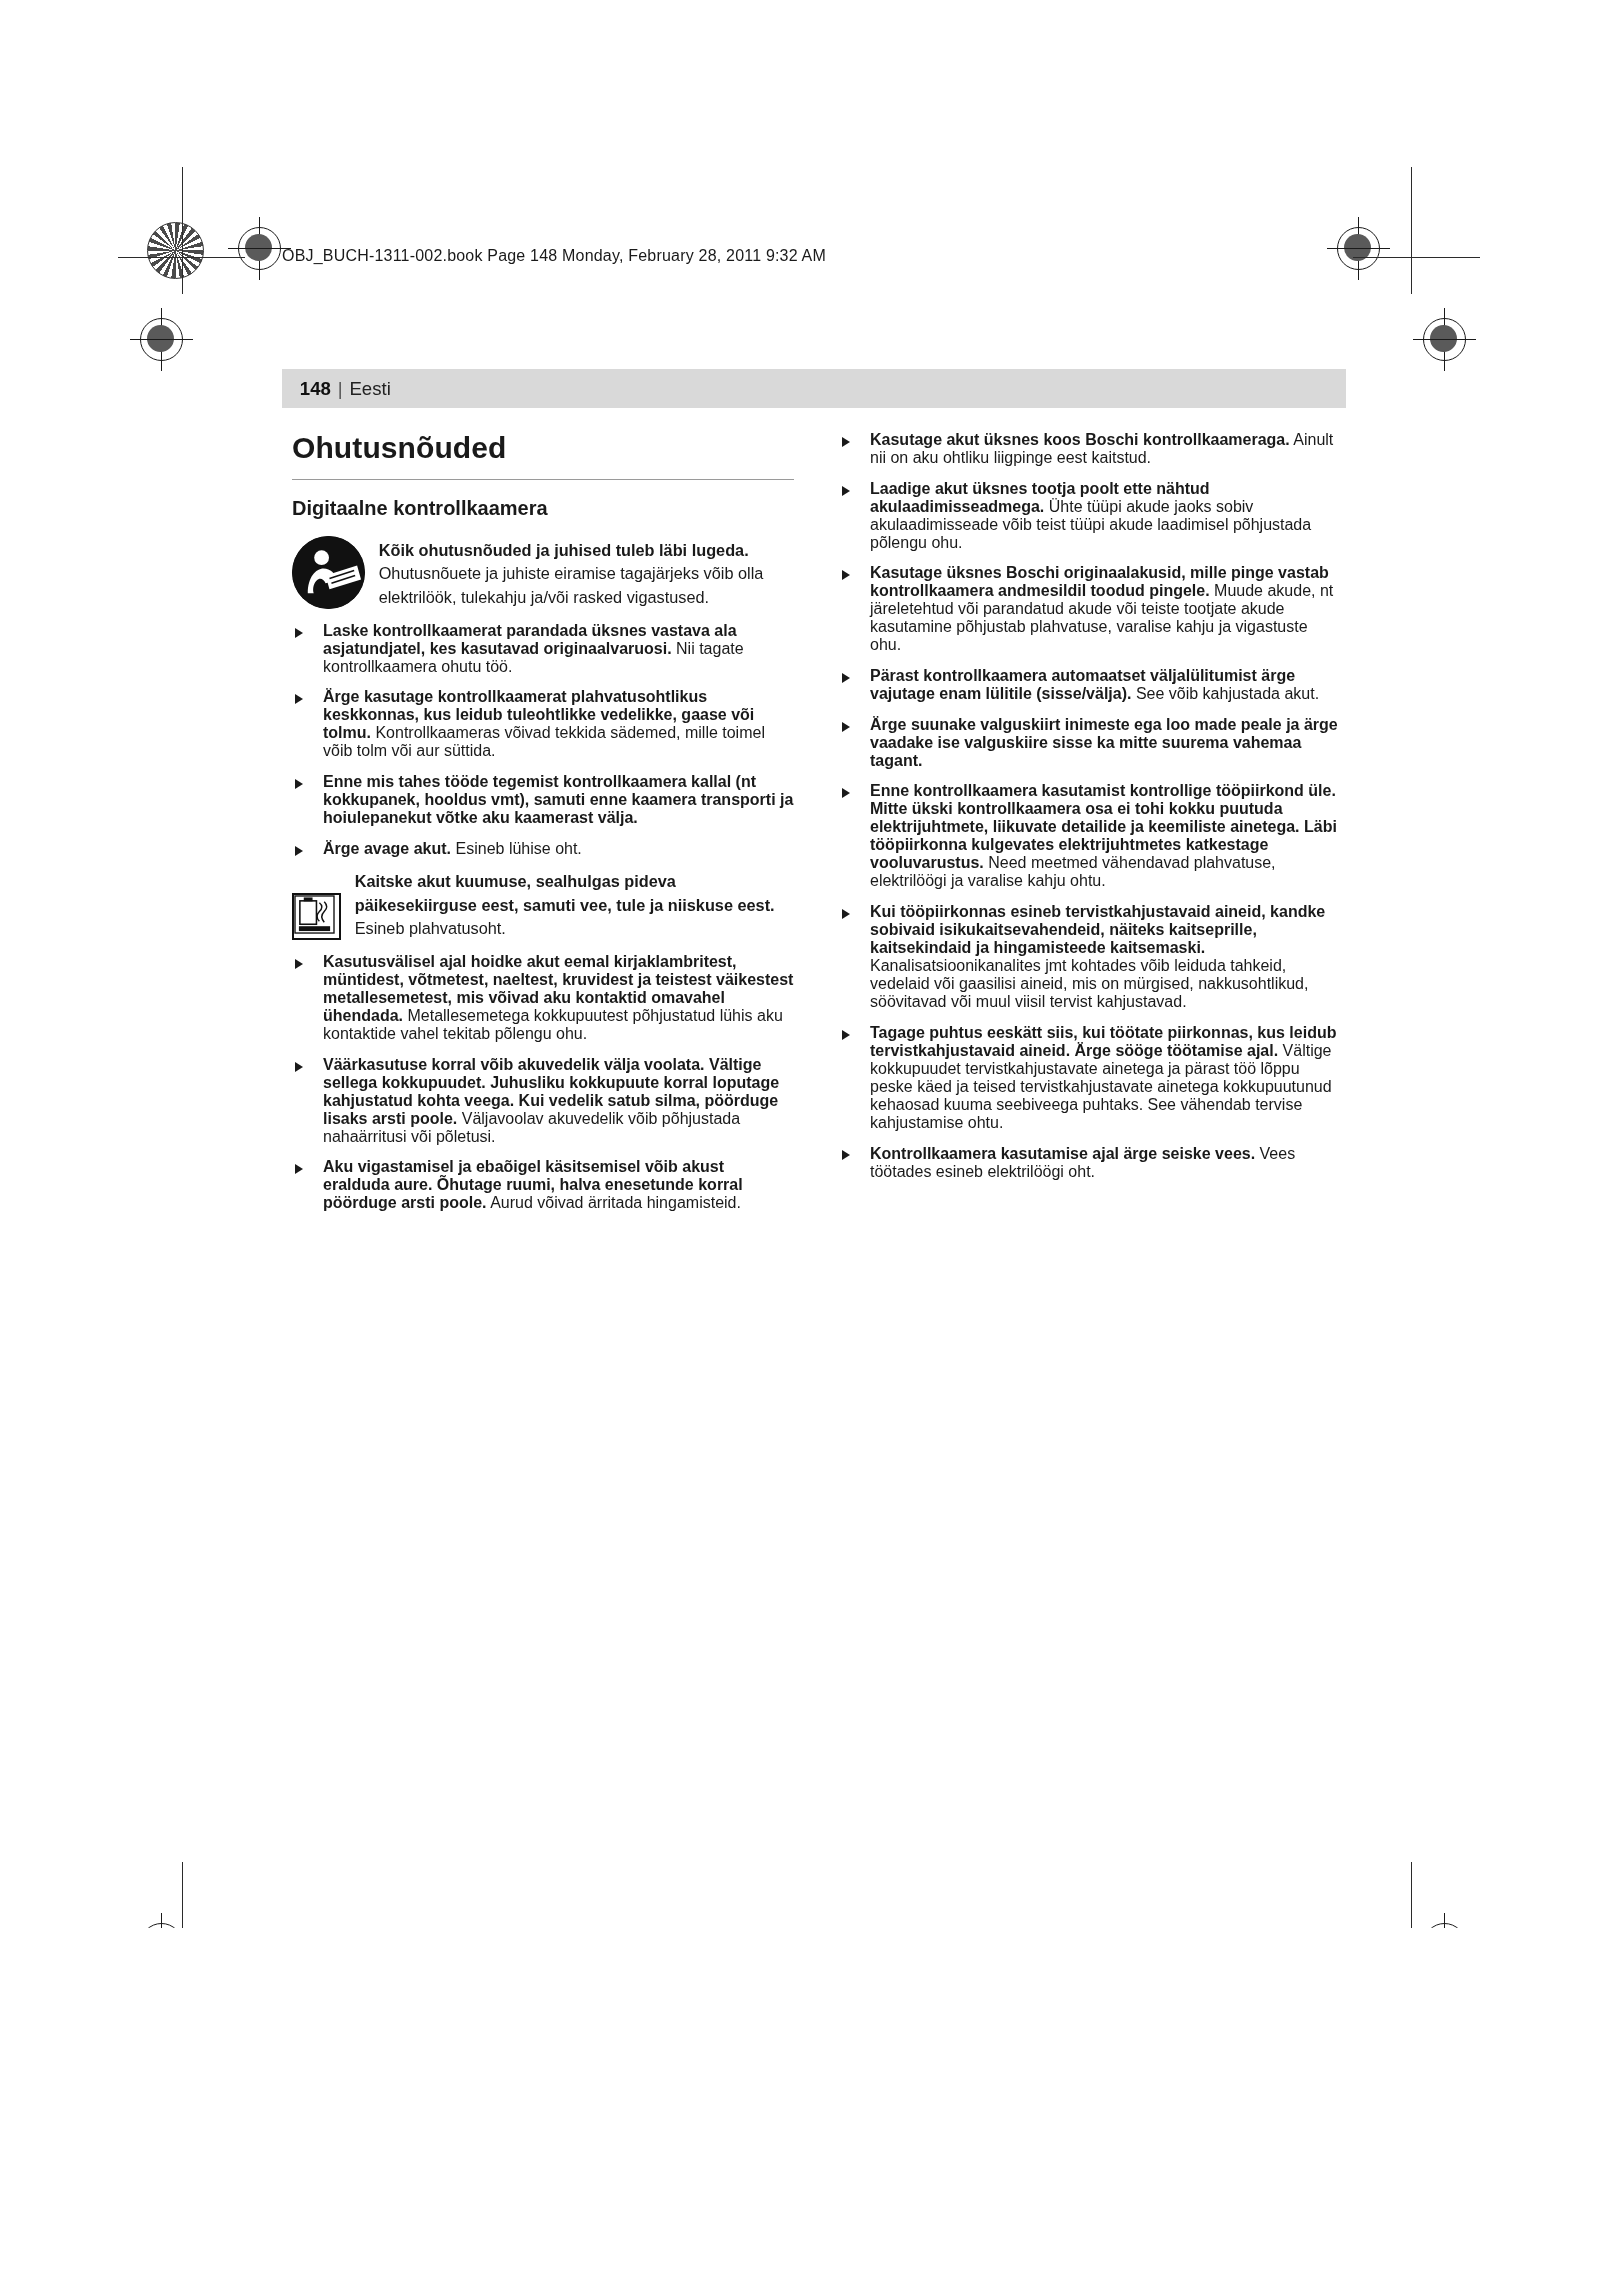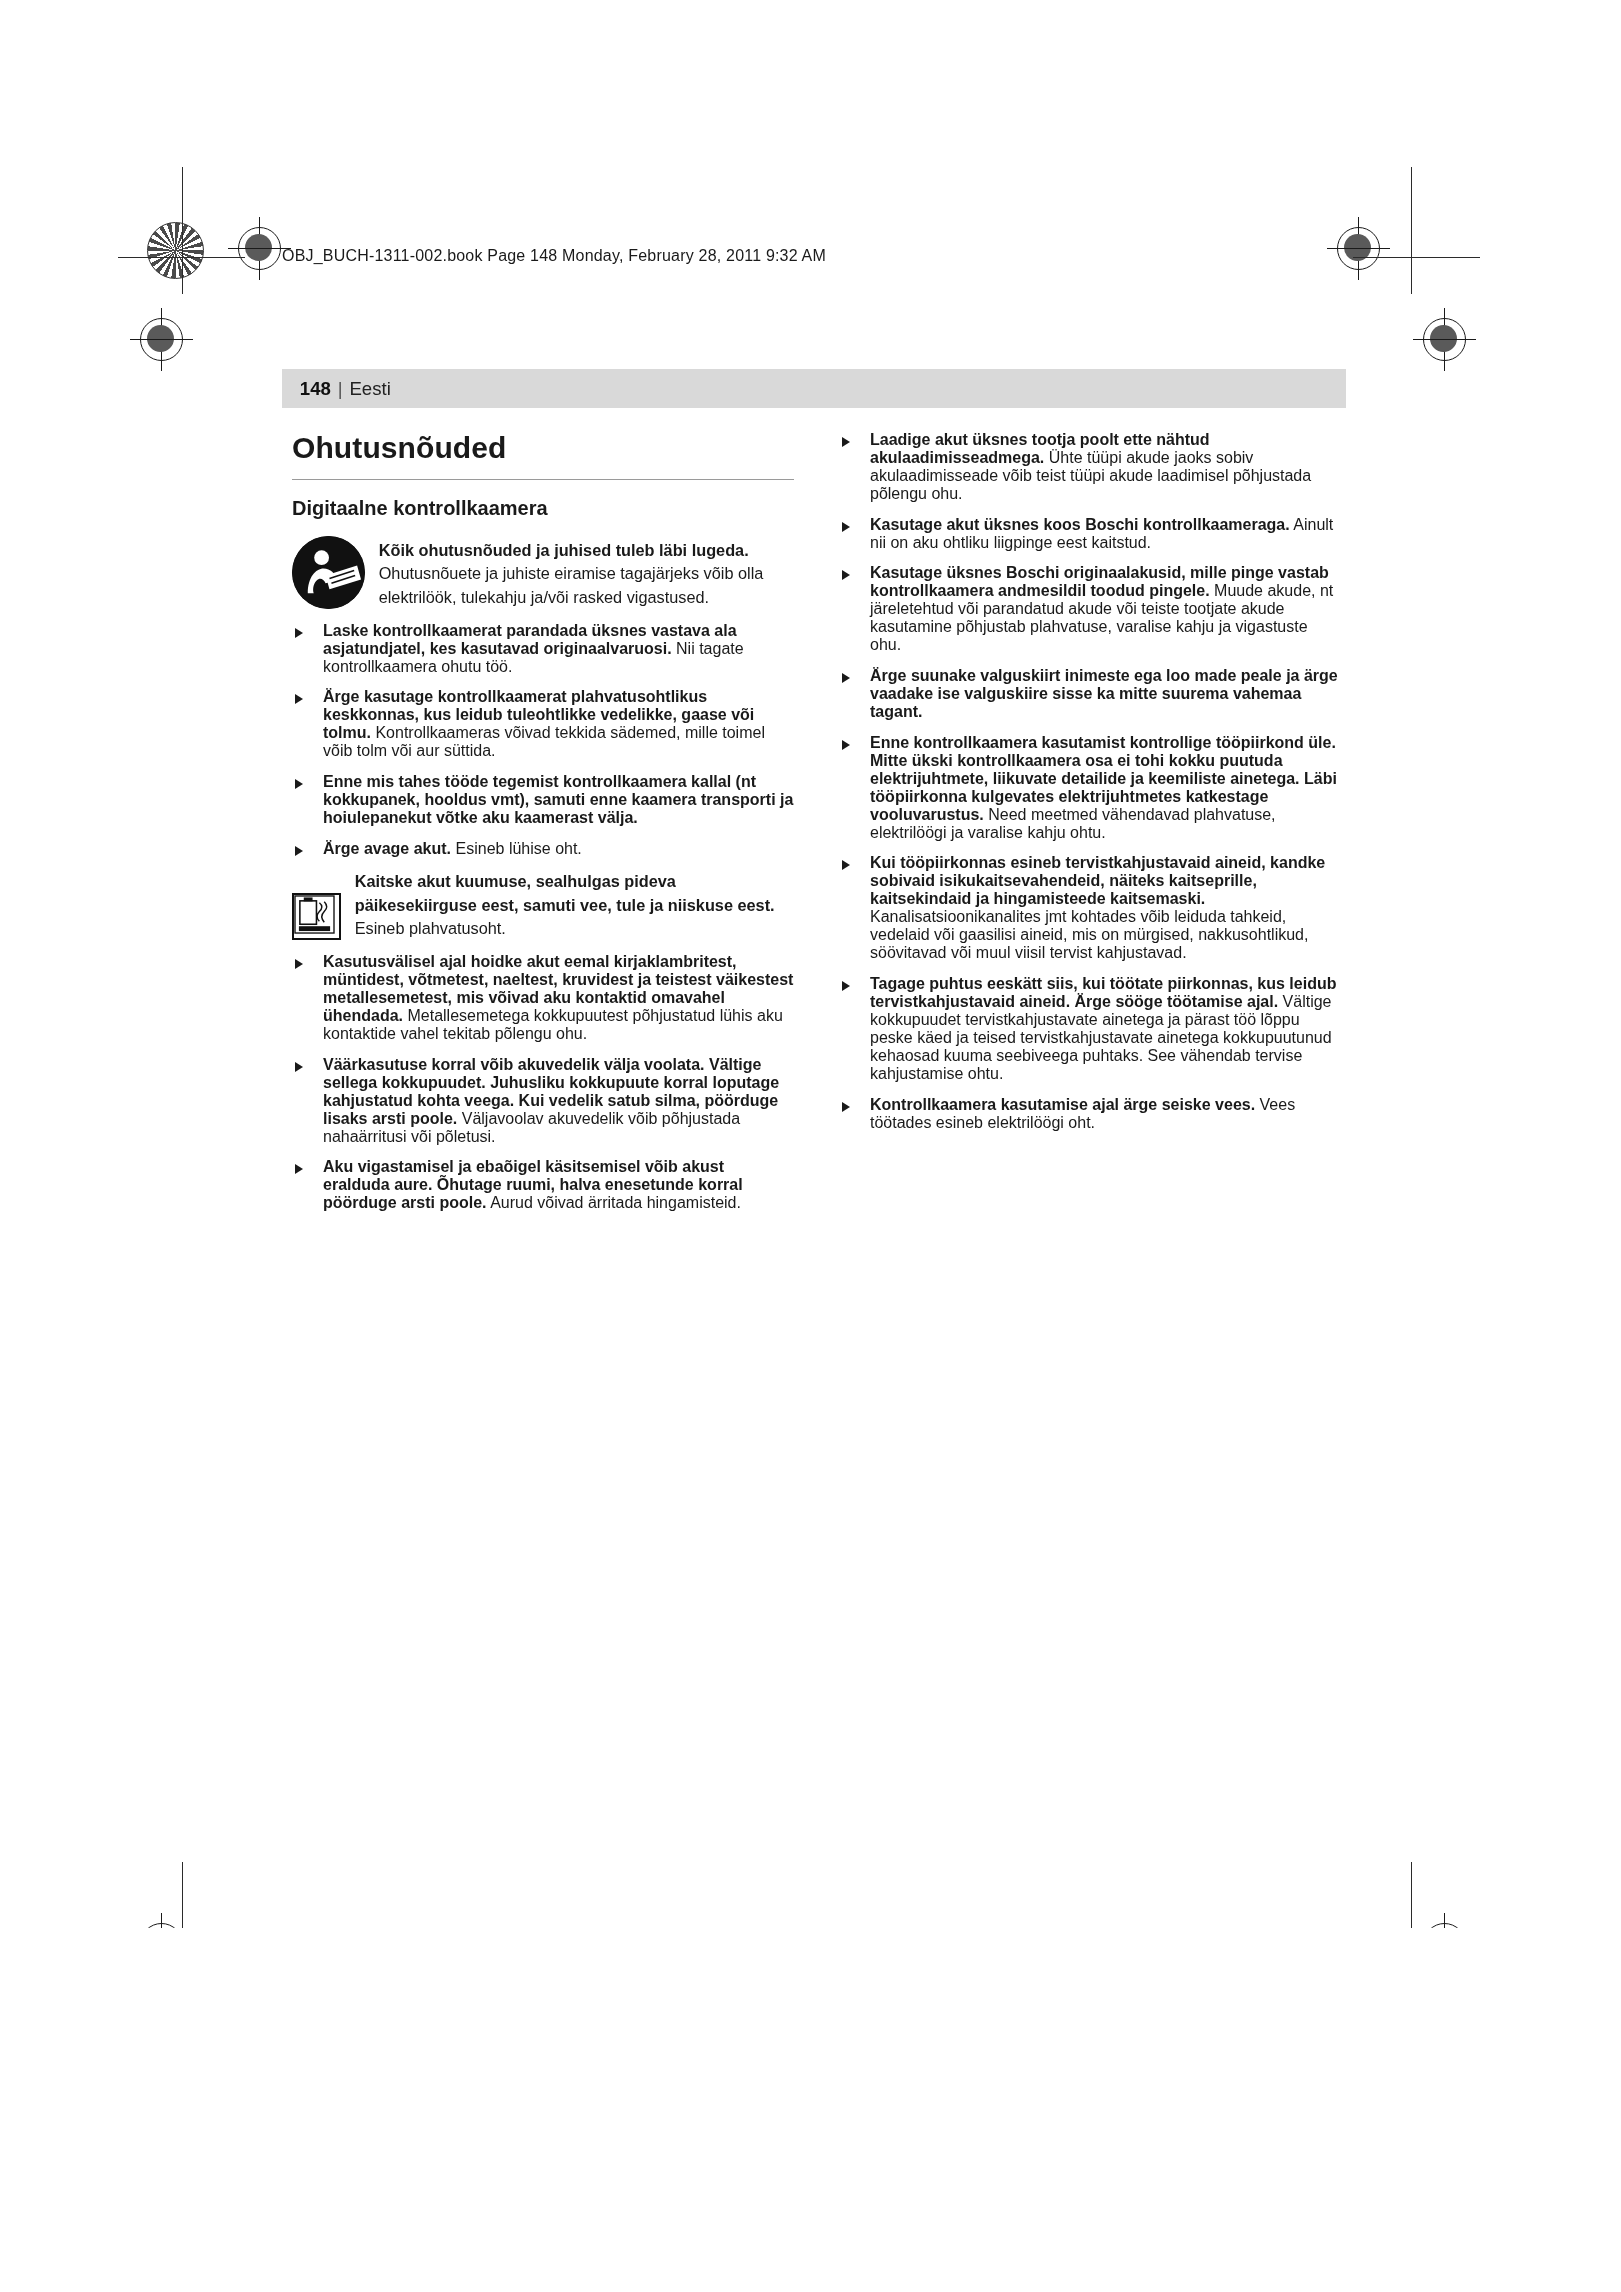--- a/index.html
+++ b/index.html
@@ -326,23 +326,24 @@
               <div class="body txt"><b>Kaitske akut kuumuse, sealhulgas pideva päikesekiirguse eest, samuti vee, tule ja niiskuse eest.</b><span> Esineb plahvatusoht.</span></div>
             </div>
             <div class="bullet"><span class="tri"></span><b>Kasutusvälisel ajal hoidke akut eemal kirjaklambritest, müntidest, võtmetest, naeltest, kruvidest ja teistest väikestest metallesemetest, mis võivad aku kontaktid omavahel ühendada.</b><span> Metallesemetega kokkupuutest põhjustatud lühis aku kontaktide vahel tekitab põlengu ohu.</span></div>
             <div class="bullet"><span class="tri"></span><b>Väärkasutuse korral võib akuvedelik välja voolata. Vältige sellega kokkupuudet. Juhusliku kokkupuute korral loputage kahjustatud kohta veega. Kui vedelik satub silma, pöörduge lisaks arsti poole.</b><span> Väljavoolav akuvedelik võib põhjustada nahaärritusi või põletusi.</span></div>
             <div class="bullet"><span class="tri"></span><b>Aku vigastamisel ja ebaõigel käsitsemisel võib akust eralduda aure. Õhutage ruumi, halva enesetunde korral pöörduge arsti poole.</b><span> Aurud võivad ärritada hingamisteid.</span></div>
           </div>
       </div>
 
       <div class="col">
         <div id="right-items">
+            <div class="bullet"><span class="tri"></span><b>Kasutage akut üksnes koos Boschi kontrollkaameraga.</b><span> Ainult nii on aku ohtliku liigpinge eest kaitstud.</span></div>
             <div class="bullet"><span class="tri"></span><b>Laadige akut üksnes tootja poolt ette nähtud akulaadimisseadmega.</b><span> Ühte tüüpi akude jaoks sobiv akulaadimisseade võib teist tüüpi akude laadimisel põhjustada põlengu ohu.</span></div>
-            <div class="bullet"><span class="tri"></span><b>Kasutage akut üksnes koos Boschi kontrollkaameraga.</b><span> Ainult nii on aku ohtliku liigpinge eest kaitstud.</span></div>
             <div class="bullet"><span class="tri"></span><b>Kasutage üksnes Boschi originaalakusid, mille pinge vastab kontrollkaamera andmesildil toodud pingele.</b><span> Muude akude, nt järeletehtud või parandatud akude või teiste tootjate akude kasutamine põhjustab plahvatuse, varalise kahju ja vigastuste ohu.</span></div>
+            <div class="bullet"><span class="tri"></span><b>Pärast kontrollkaamera automaatset väljalülitumist ärge vajutage enam lülitile (sisse/välja).</b><span> See võib kahjustada akut.</span></div>
             <div class="bullet"><span class="tri"></span><b>Ärge suunake valguskiirt inimeste ega loo­ made peale ja ärge vaadake ise valguskiire sisse ka mitte suurema vahemaa tagant.</b></div>
             <div class="bullet"><span class="tri"></span><b>Enne kontrollkaamera kasutamist kontrollige tööpiirkond üle. Mitte ükski kontrollkaamera osa ei tohi kokku puutuda elektrijuhtmete, liikuvate detailide ja keemiliste ainetega. Läbi tööpiirkonna kulgevates elektrijuhtmetes katkestage vooluvarustus.</b><span> Need meetmed vähendavad plahvatuse, elektrilöögi ja varalise kahju ohtu.</span></div>
             <div class="bullet"><span class="tri"></span><b>Kui tööpiirkonnas esineb tervistkahjustavaid aineid, kandke sobivaid isikukaitsevahendeid, näiteks kaitseprille, kaitsekindaid ja hingamisteede kaitsemaski.</b><span> Kanalisatsioonikanalites jmt kohtades võib leiduda tahkeid, vedelaid või gaasilisi aineid, mis on mürgised, nakkusohtlikud, söövitavad või muul viisil tervist kahjustavad.</span></div>
             <div class="bullet"><span class="tri"></span><b>Tagage puhtus eeskätt siis, kui töötate piirkonnas, kus leidub tervistkahjustavaid aineid. Ärge sööge töötamise ajal.</b><span> Vältige kokkupuudet tervistkahjustavate ainetega ja pärast töö lõppu peske käed ja teised tervistkahjustavate ainetega kokkupuutunud kehaosad kuuma seebiveega puhtaks. See vähendab tervise kahjustamise ohtu.</span></div>
             <div class="bullet"><span class="tri"></span><b>Kontrollkaamera kasutamise ajal ärge seiske vees.</b><span> Vees töötades esineb elektrilöögi oht.</span></div>
           </div>
       </div>
 
     </div>
   </div>

